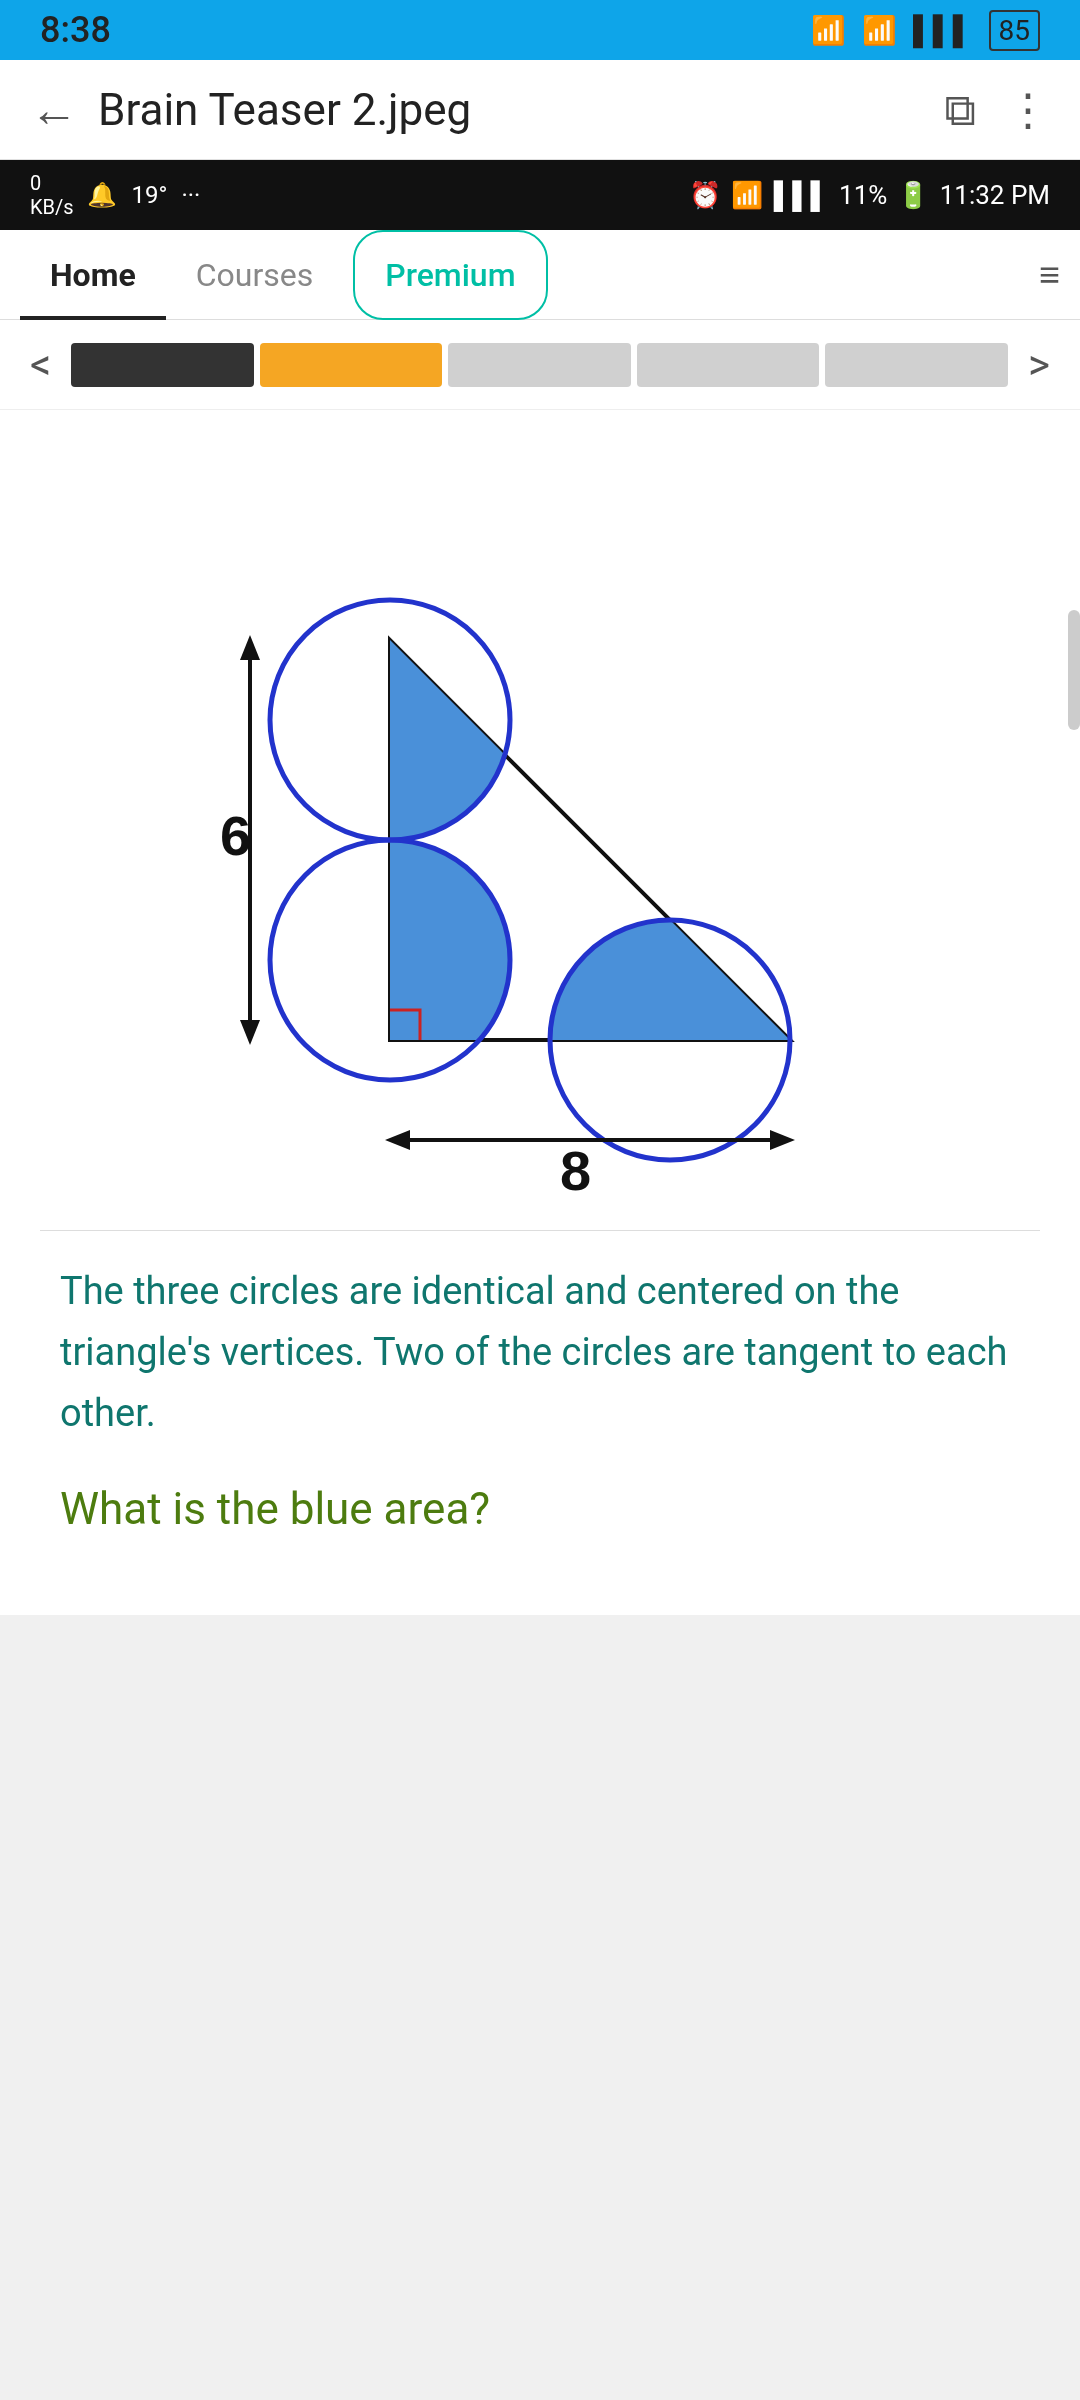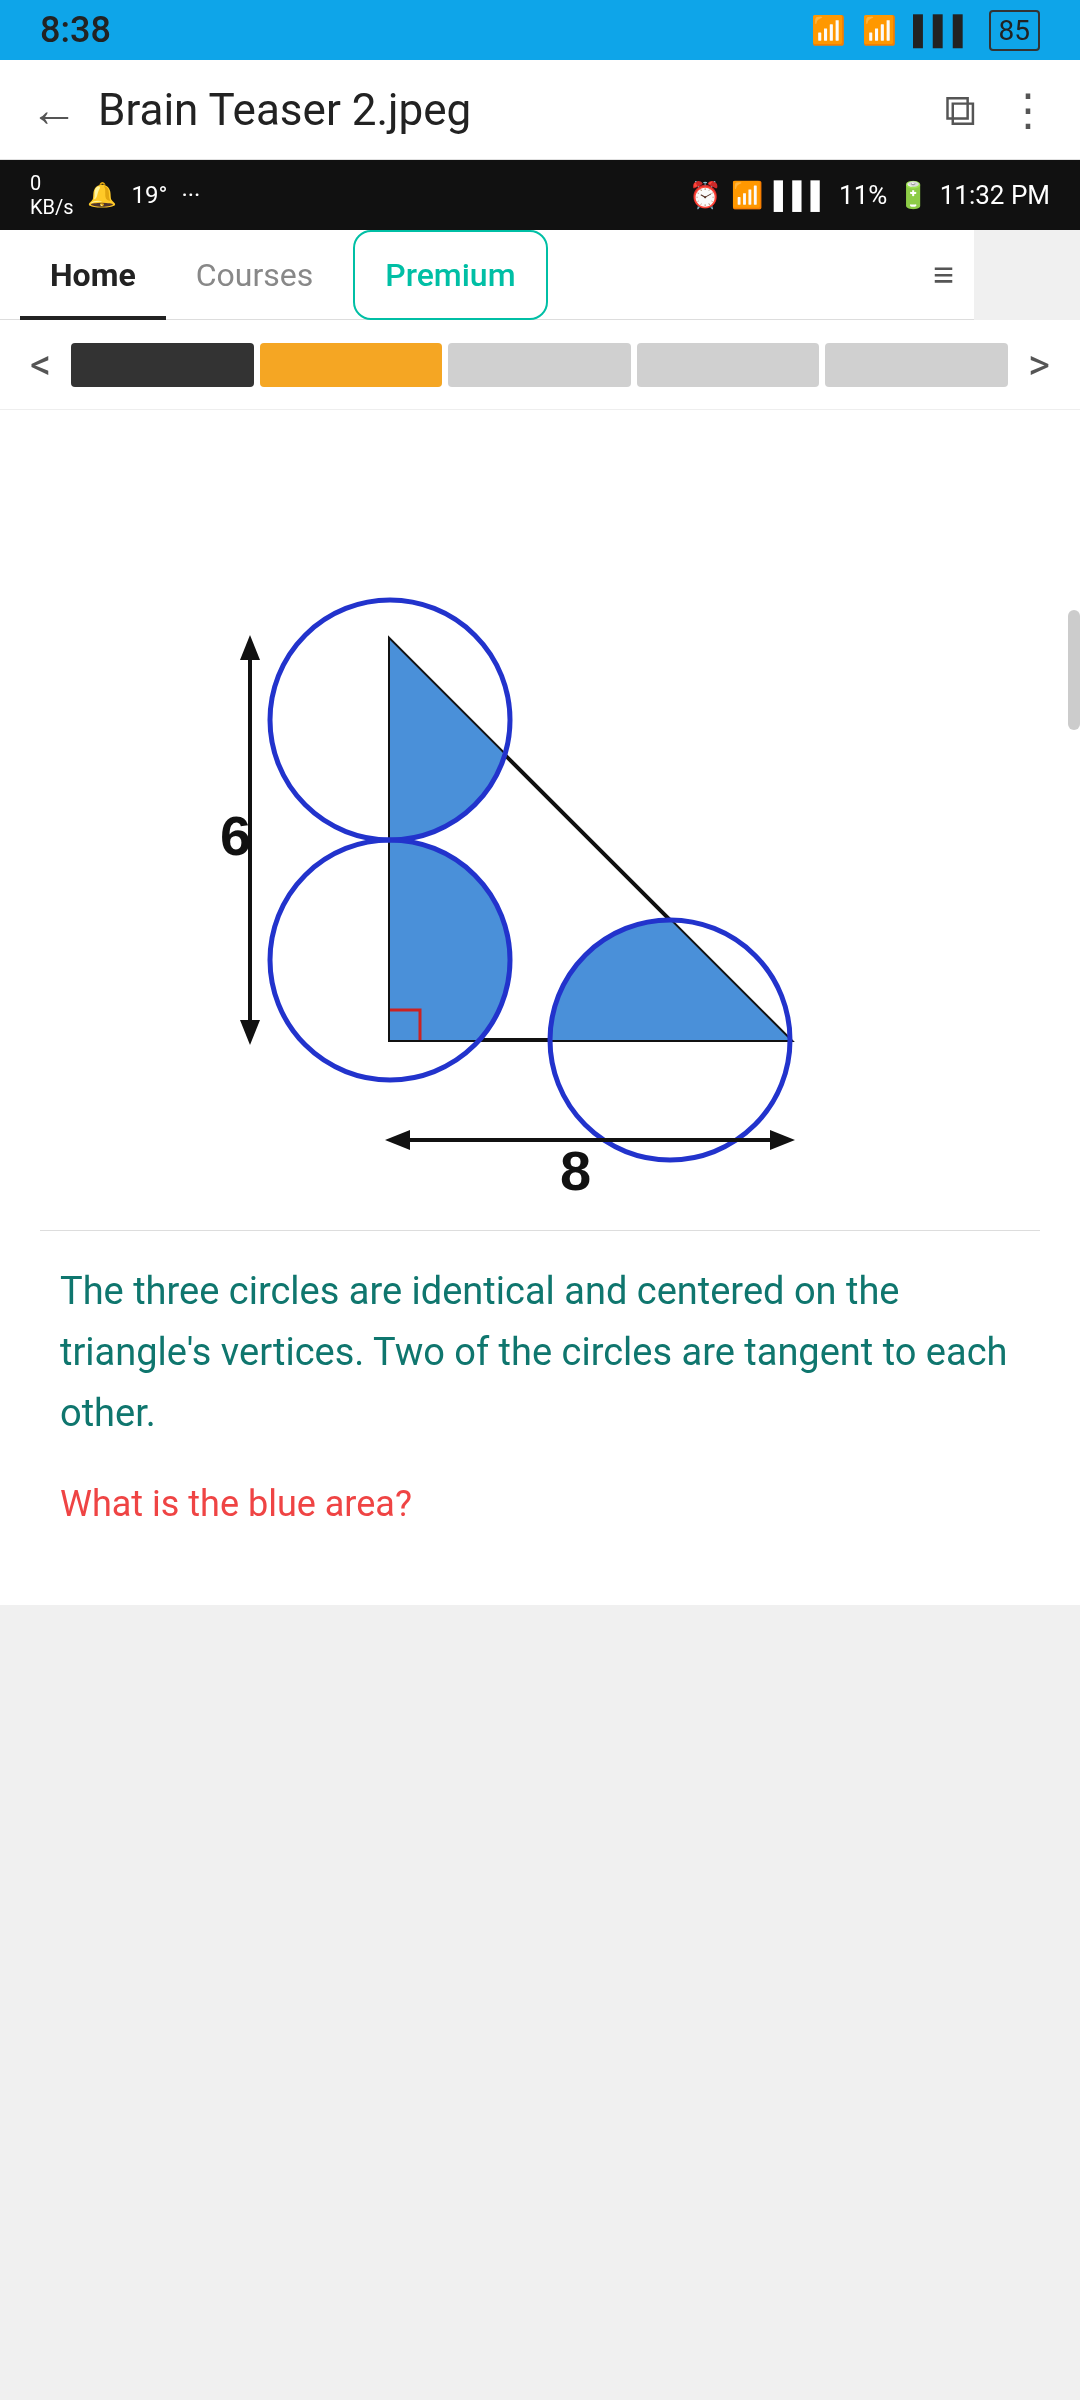--- a/index.html
+++ b/index.html
@@ -96,21 +96,21 @@
     }
     .inner-status-right {
       display: flex;
       align-items: center;
       gap: 10px;
       font-size: 26px;
     }
 
     
     .nav-tabs {
-      width: 974px;
+      width: 1080px;
       height: 90px;
       background: #fff;
       display: flex;
       align-items: center;
       padding: 14px 20px;
       border-bottom: 1px solid #ddd;
     }
     .nav-tab {
       padding: 10px 30px;
       font-size: 32px;
@@ -130,21 +130,21 @@
       position: absolute;
       bottom: 0;
       left: 0;
       right: 0;
       height: 4px;
       background: #222;
     }
     .nav-tab.premium {
       color: #00bfa5;
       border: 2px solid #00bfa5;
-      border-radius: 18px;
+      border-radius: 30px;
       margin-left: 10px;
       font-weight: 500;
     }
     .nav-tab.premium::after { display: none; }
     .nav-hamburger {
       margin-left: auto;
       font-size: 36px;
       color: #555;
       cursor: pointer;
     }
@@ -199,22 +199,22 @@
 
     
     .problem-text {
       padding: 30px 20px 20px 20px;
       font-size: 38px;
       line-height: 1.6;
       color: #0f766e;
     }
     .problem-question {
       padding: 20px 20px 20px 20px;
-      font-size: 36px;
-      color: #ef4444;
+      font-size: 44px;
+      color: #4d7c0f;
     }
 
     
     .scroll-hint {
       position: absolute;
       right: 0;
       top: 200px;
       width: 12px;
       height: 120px;
       background: #ccc;

